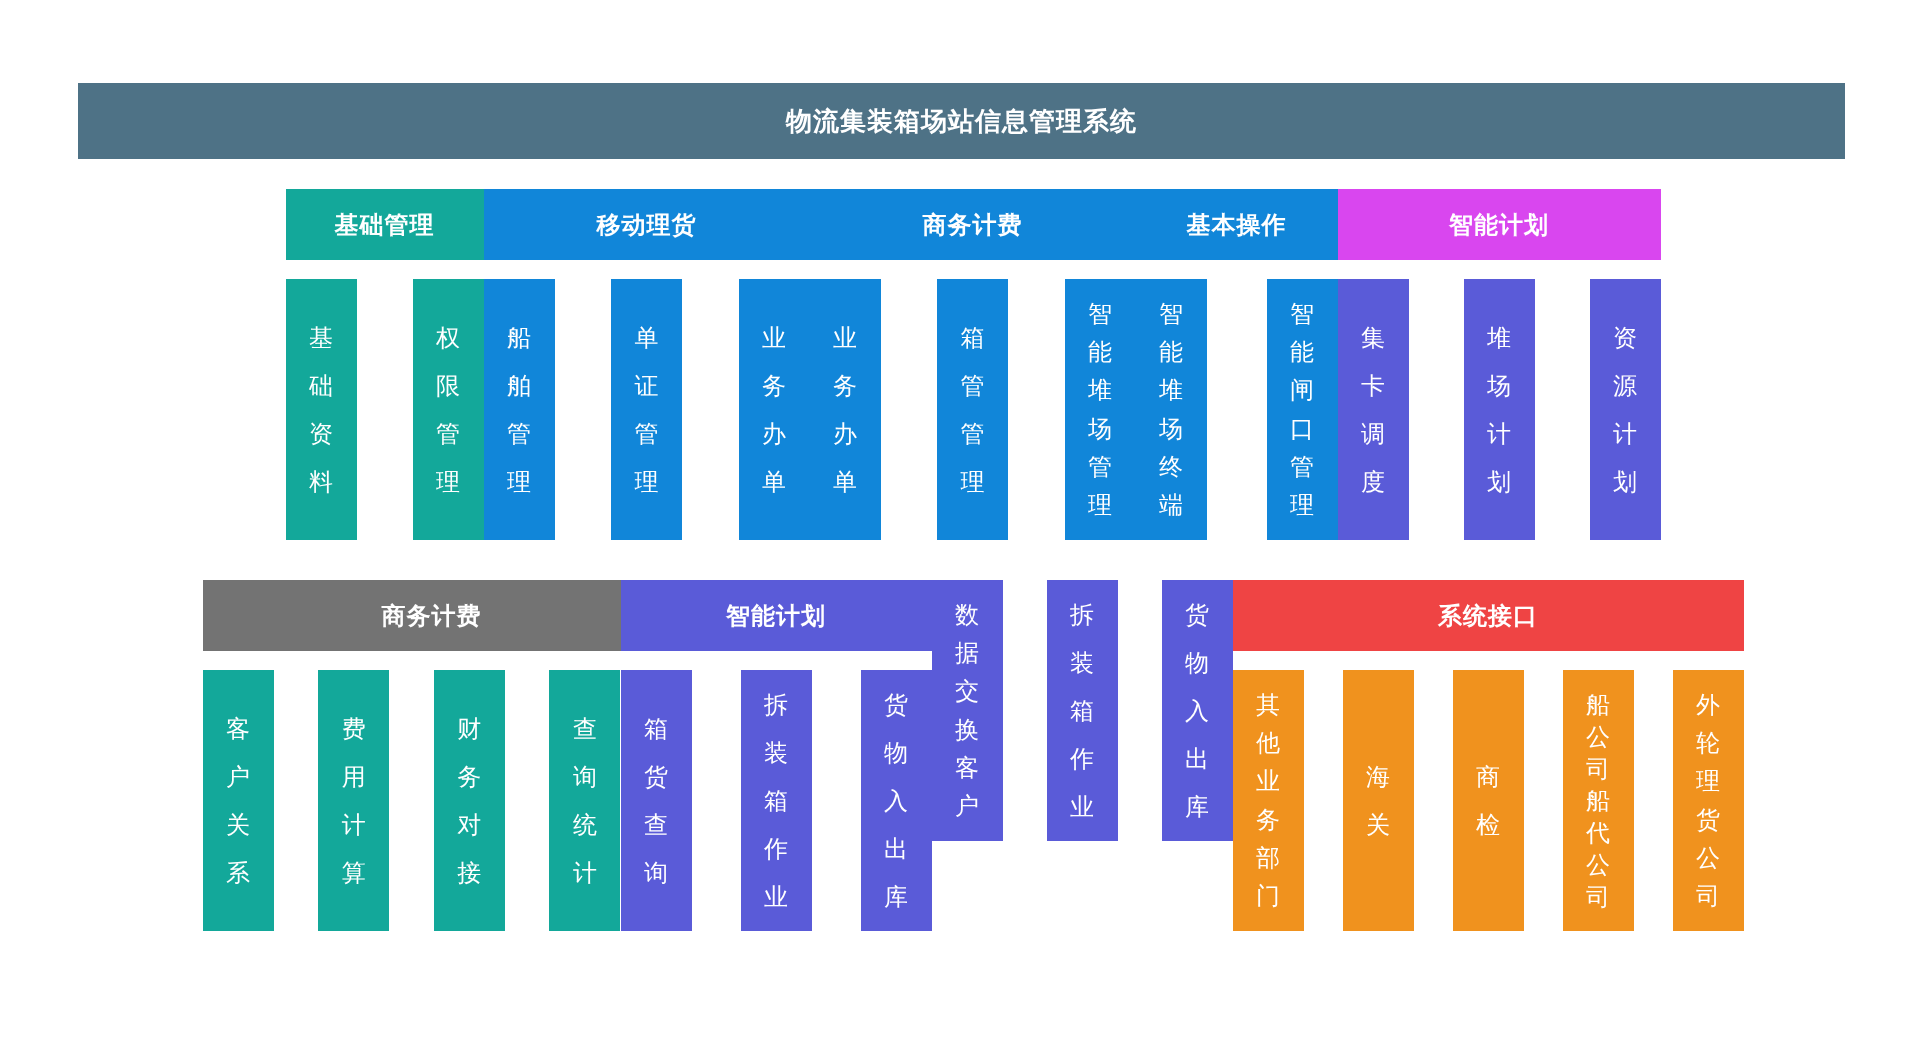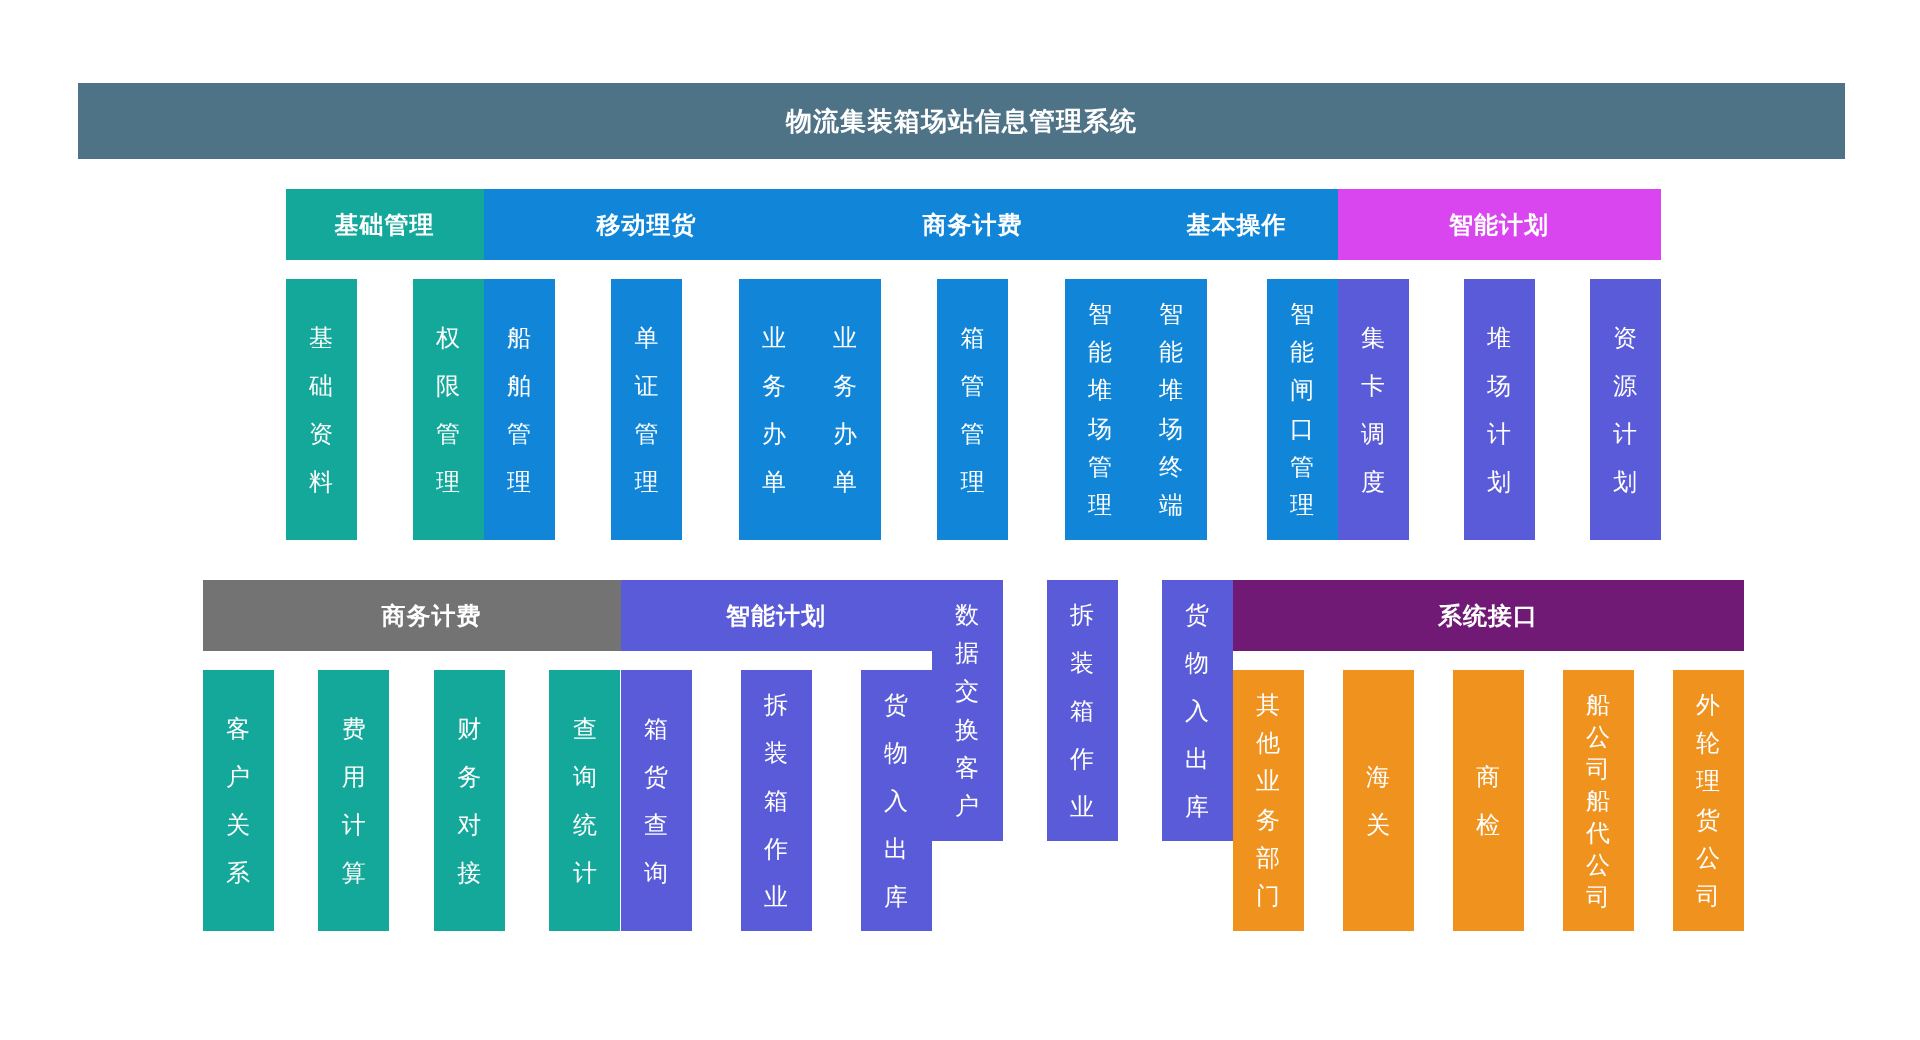--- a/index.html
+++ b/index.html
@@ -267,21 +267,21 @@
             <div class="module" style="background: rgb(90, 91, 216); row-gap: 24px;">
               <span>货</span>
               <span>物</span>
               <span>入</span>
               <span>出</span>
               <span>库</span>
             </div>
           </div>
         </div>
         <div class="group" style="width: 511px;">
-          <div class="group-header" style="background: #701a75;">系统接口</div>
+          <div class="group-header" style="background: #ef4444;">系统接口</div>
           <div class="items">
             <div class="module" style="background: rgb(240, 146, 30); row-gap: 14.4px;">
               <span>其</span>
               <span>他</span>
               <span>业</span>
               <span>务</span>
               <span>部</span>
               <span>门</span>
             </div>
             <div class="module" style="background: rgb(240, 146, 30); row-gap: 24px;">

